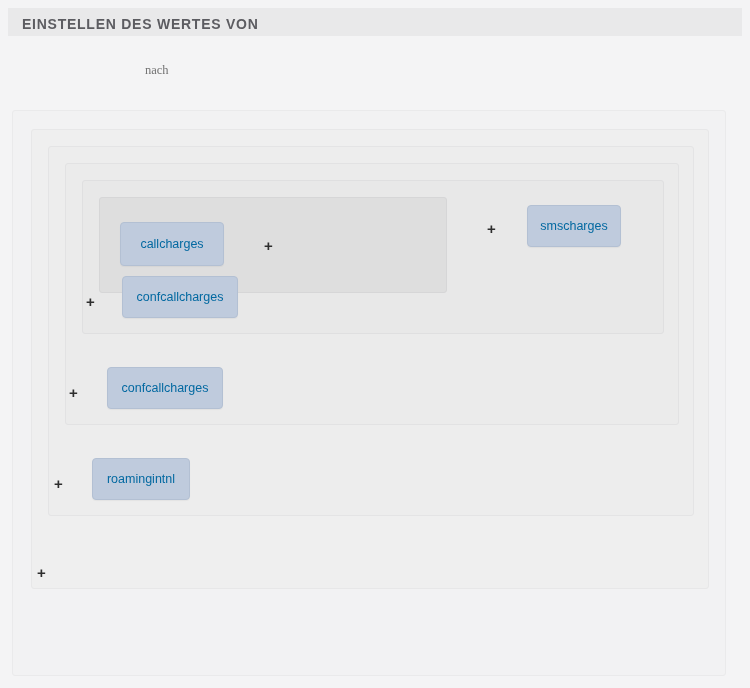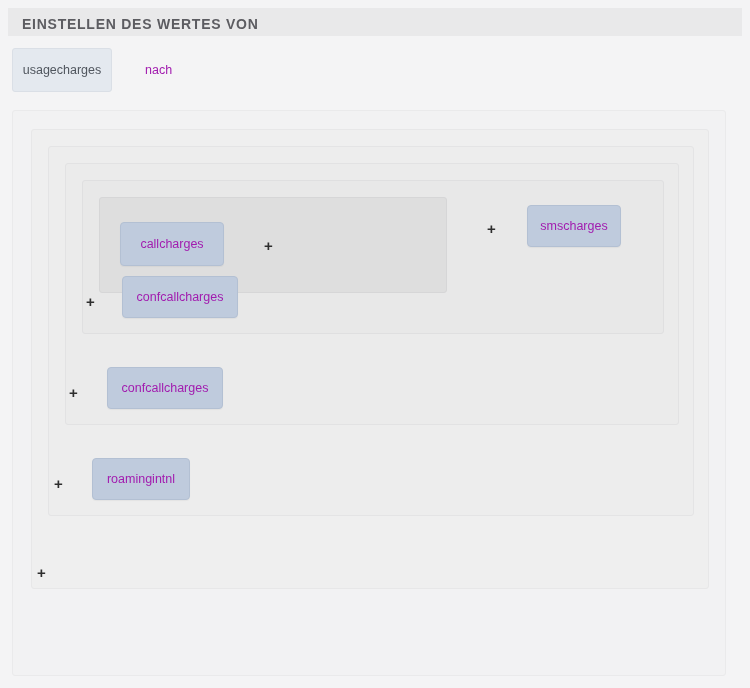--- a/index.html
+++ b/index.html
@@ -60,21 +60,22 @@
     color: #50565e;
   }
   .assign-word {
     position: absolute;
     left: 145px;
     top: 0;
     height: 44px;
     display: flex;
     align-items: center;
     font-size: 12.5px;
-    color: #a21caf;
+    color: #737373;
+    font-family: Liberation Serif, serif;
   }
 
   
   .grp {
     position: absolute;
     box-sizing: border-box;
     border-radius: 3px;
   }
   .grp-0 { left: 12px;  top: 110px; width: 714px; height: 566px; background: #f2f2f3; border: 1px solid #eaeaeb; }
   .grp-1 { left: 18px;  top: 18px;  width: 678px; height: 460px; background: #efefef; border: 1px solid #e7e7e8; }
@@ -87,21 +88,21 @@
   .token {
     position: absolute;
     box-sizing: border-box;
     background: #bfcbdd;
     border: 1px solid #b3c0d3;
     border-radius: 4px;
     display: flex;
     align-items: center;
     justify-content: center;
     font-size: 12.5px;
-    color: #a21caf;
+    color: #0369a1;
     white-space: nowrap;
     box-shadow: 0 1px 1px rgba(0,0,0,0.04);
   }
   .op {
     position: absolute;
     font-size: 15px;
     font-weight: bold;
     color: #2e2e2e;
     line-height: 1;
   }
@@ -132,21 +133,20 @@
   .tok-vas  { left: 62px; top: 436px; width: 50px;  height: 42px; }
 </style>
 </head>
 <body>
 
 <div class="header-bar">
   <div class="header-title">EINSTELLEN DES WERTES VON</div>
 </div>
 
 <div class="assign-row">
-  <div class="lhs-token">usagecharges</div>
   <div class="assign-word">nach</div>
 </div>
 
 <div class="grp grp-0">
 
   <div class="grp grp-1">
 
     <div class="grp grp-2">
 
       <div class="grp grp-3">

